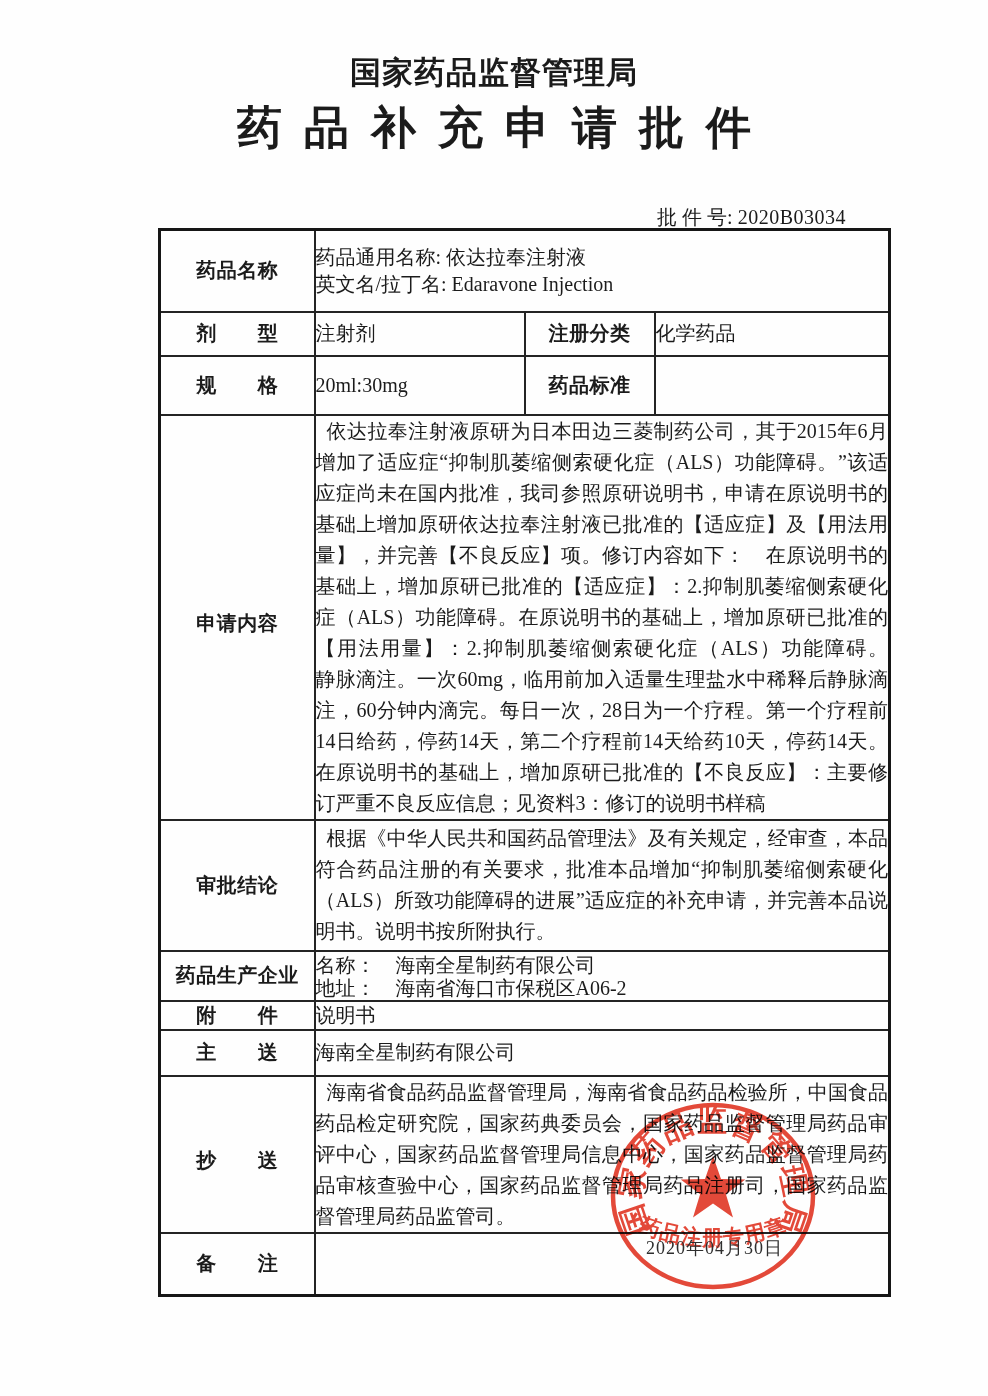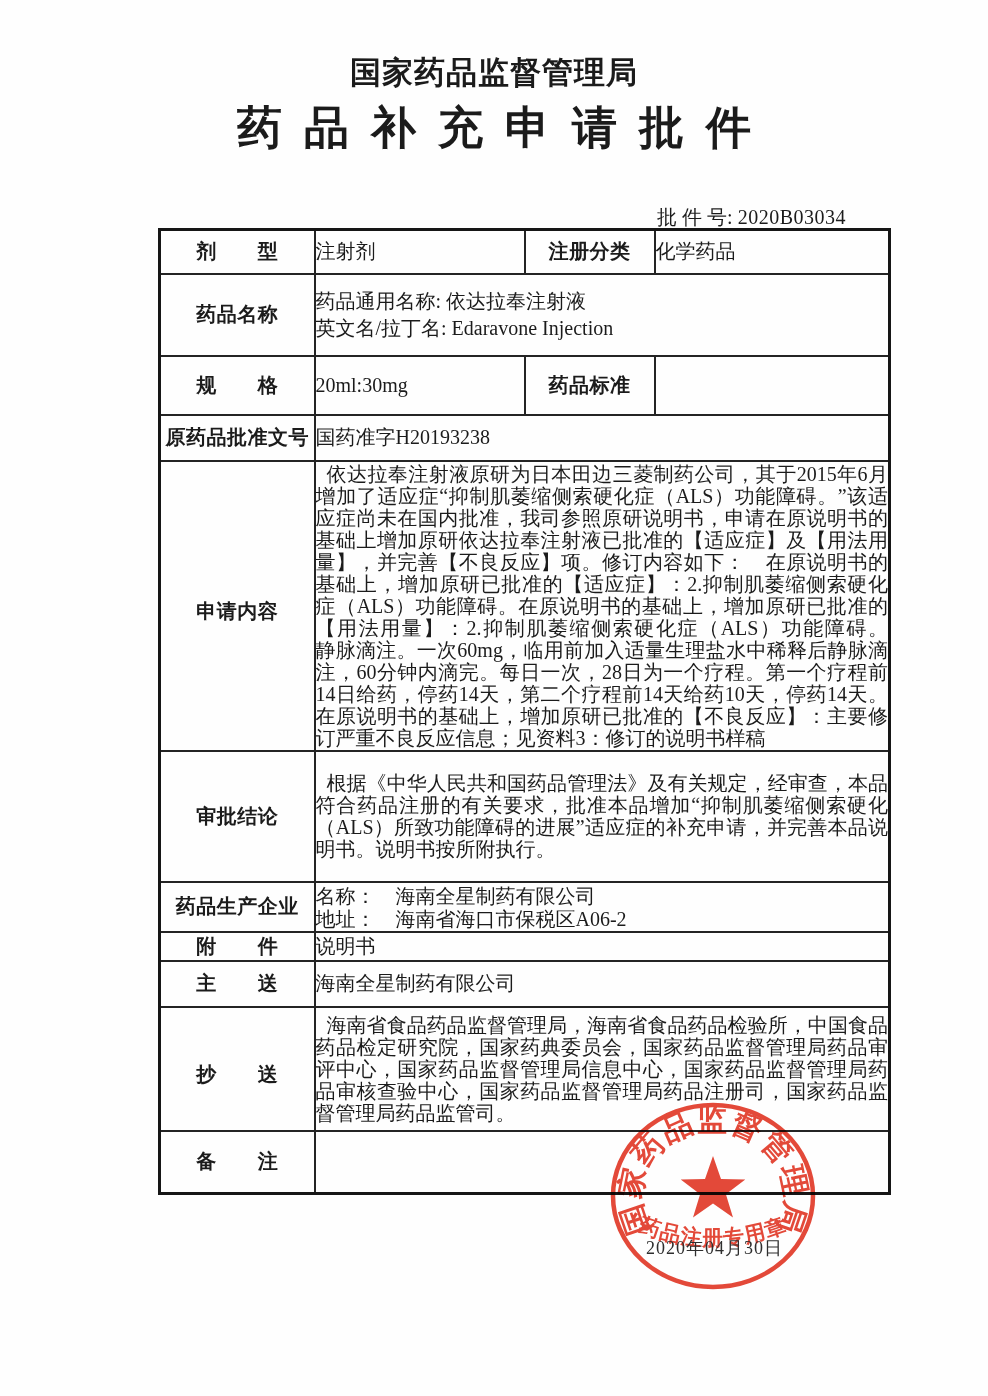--- a/index.html
+++ b/index.html
@@ -62,21 +62,21 @@
     font-weight: 700;
     font-family: "Liberation Sans", sans-serif;
     letter-spacing: 0.5px;
   }
   td.vtop { vertical-align: top; }
   td.lbl.vtop { padding-top: 12px; }
   .cell-pad { padding: 2px 10px 2px 12px; }
   .two-line { padding: 6px 10px 0 12px; line-height: 27px; vertical-align: top; }
   .para {
     padding: 4px 10px 0 12px;
-    line-height: 22px;
+    line-height: 31px;
     text-indent: 0.55em;
     text-align: justify;
   }
   .indent-more { padding-left: 30px; margin-top: 34px; }
 
   .stamp {
     position: absolute;
     left: 603px; top: 1086px;
     mix-blend-mode: multiply;
     opacity: 0.93;
@@ -104,42 +104,38 @@
   </div>
 
   <table class="main">
     <colgroup>
       <col style="width:155px">
         <col style="width:210px">
         <col style="width:130px">
         <col style="width:235px">
     </colgroup>
     <tbody>
-        <tr style="height:44px">
-      <td class="lbl">剂　　型</td>
-      <td class="cell-pad">注射剂</td>
-      <td class="lbl">注册分类</td>
-      <td class="cell-pad">化学药品</td>
-    </tr>
-    <tr style="height:82px">
+        <tr style="height:82px">
       <td class="lbl">药品名称</td>
       <td colspan="3" class="two-line">
         <div>药品通用名称: 依达拉奉注射液</div>
         <div>英文名/拉丁名: Edaravone Injection</div>
       </td>
     </tr>
+    <tr style="height:44px">
+      <td class="lbl">剂　　型</td>
+      <td class="cell-pad">注射剂</td>
+      <td class="lbl">注册分类</td>
+      <td class="cell-pad">化学药品</td>
+    </tr>
     <tr style="height:59px">
       <td class="lbl">规　　格</td>
       <td class="cell-pad">20ml:30mg</td>
       <td class="lbl">药品标准</td>
       <td class="cell-pad"></td>
-    </tr>
-    <tr style="height:46px">
-      <td class="lbl">原药品批准文号</td>
-      <td colspan="3" class="cell-pad">国药准字H20193238</td>
     </tr>
     <tr style="height:290px">
       <td class="lbl vtop">申请内容</td>
       <td colspan="3" class="para vtop">依达拉奉注射液原研为日本田边三菱制药公司，其于2015年6月增加了适应症“抑制肌萎缩侧索硬化症（ALS）功能障碍。”该适应症尚未在国内批准，我司参照原研说明书，申请在原说明书的基础上增加原研依达拉奉注射液已批准的【适应症】及【用法用量】，并完善【不良反应】项。修订内容如下：　在原说明书的基础上，增加原研已批准的【适应症】：2.抑制肌萎缩侧索硬化症（ALS）功能障碍。在原说明书的基础上，增加原研已批准的【用法用量】：2.抑制肌萎缩侧索硬化症（ALS）功能障碍。　静脉滴注。一次60mg，临用前加入适量生理盐水中稀释后静脉滴注，60分钟内滴完。每日一次，28日为一个疗程。第一个疗程前14日给药，停药14天，第二个疗程前14天给药10天，停药14天。　在原说明书的基础上，增加原研已批准的【不良反应】：主要修订严重不良反应信息；见资料3：修订的说明书样稿</td>
     </tr>
     <tr style="height:131px">
       <td class="lbl">审批结论</td>
       <td colspan="3" class="para vtop">根据《中华人民共和国药品管理法》及有关规定，经审查，本品符合药品注册的有关要求，批准本品增加“抑制肌萎缩侧索硬化（ALS）所致功能障碍的进展”适应症的补充申请，并完善本品说明书。说明书按所附执行。</td>
     </tr>
     <tr style="height:47px">

